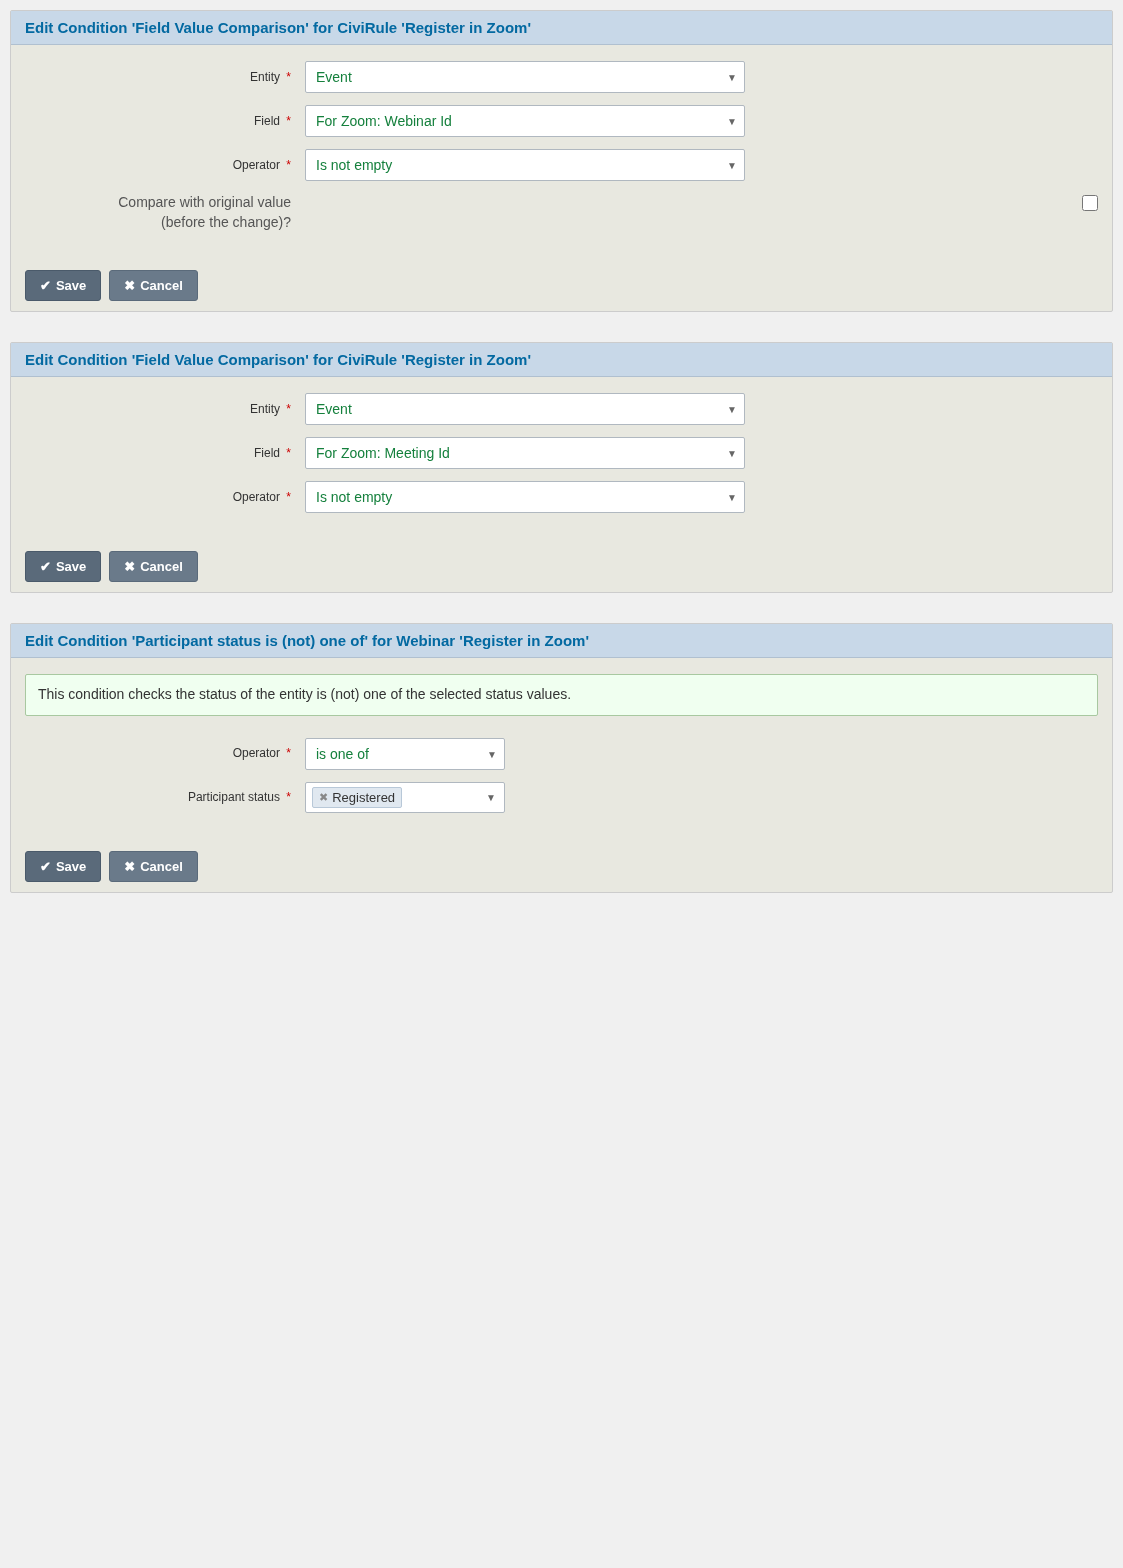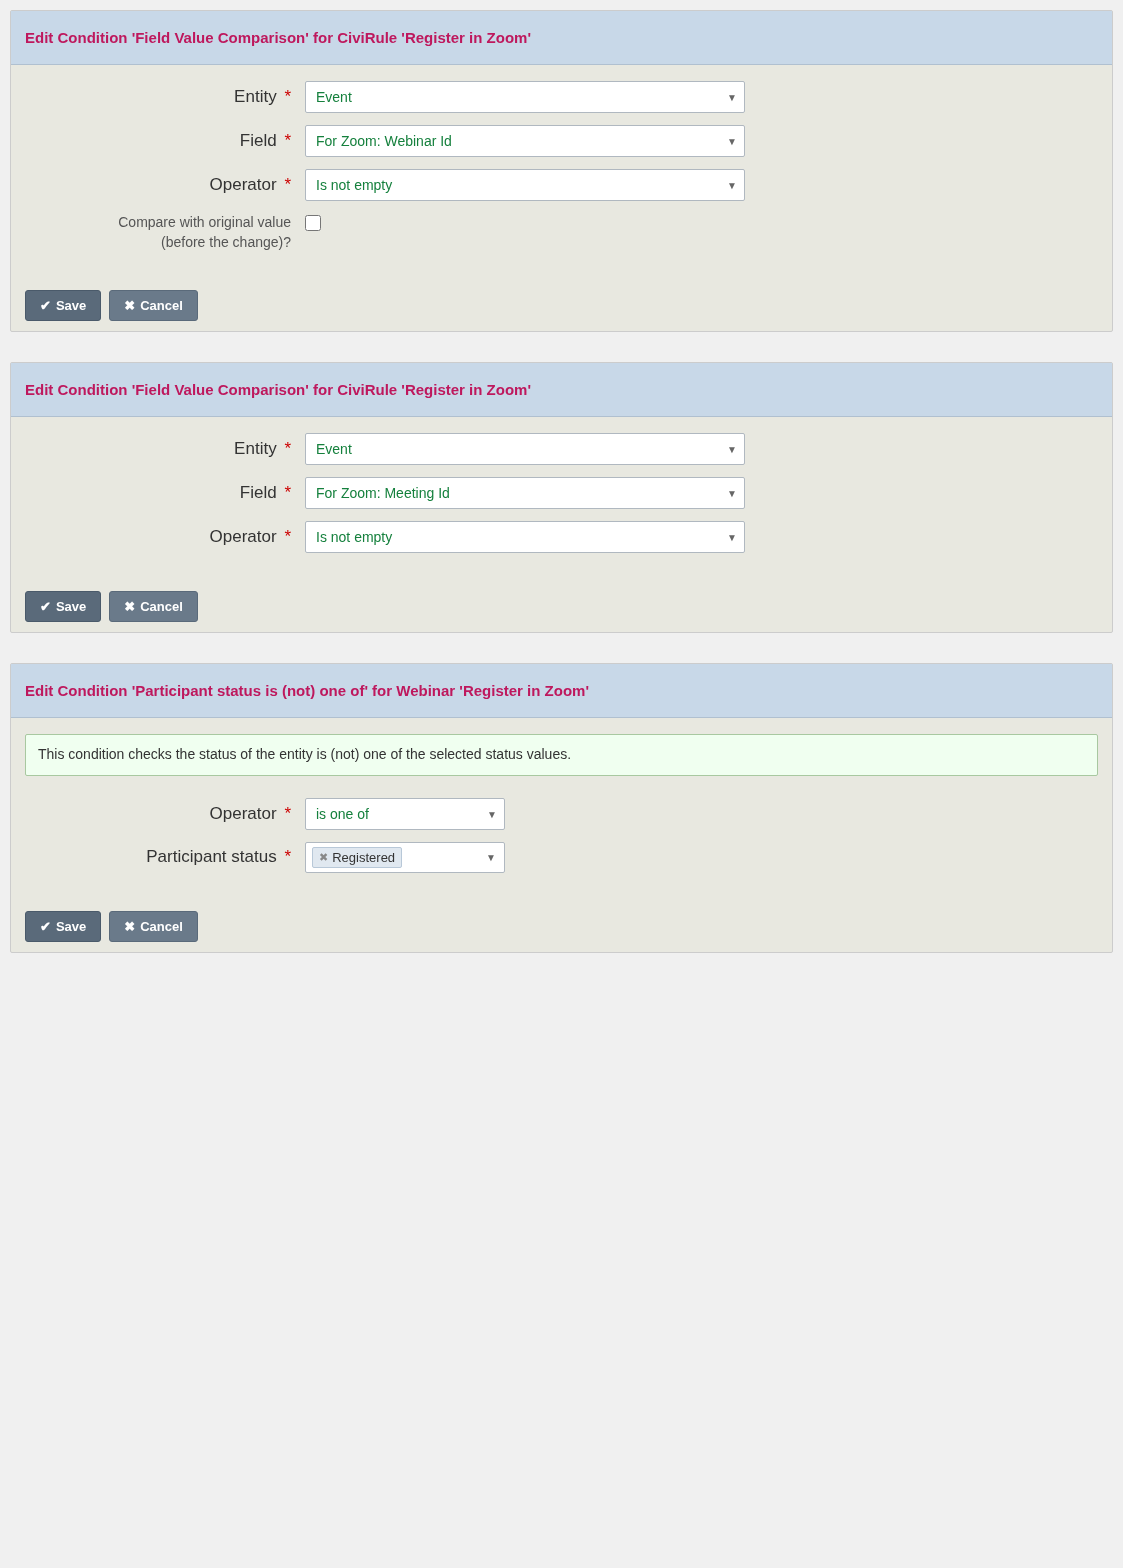--- a/index.html
+++ b/index.html
@@ -14,43 +14,43 @@
     .panel {
       background: #e8e8e0;
       border: 1px solid #ccc;
       margin-bottom: 30px;
       border-radius: 2px;
     }
 
     .panel-header {
       background: #c8d8e8;
       border-bottom: 1px solid #b0c0d0;
-      padding: 18px 14px;
+      padding: 8px 14px;
       font-weight: bold;
       font-size: 15px;
-      color: #be185d;
+      color: #0369a1;
     }
 
     .panel-body {
       padding: 16px 14px;
     }
 
     .form-row {
       display: flex;
       align-items: center;
       margin-bottom: 12px;
     }
 
     .form-label {
       text-align: right;
       width: 280px;
       min-width: 280px;
       padding-right: 14px;
       color: #333;
-      font-size: 17px;
+      font-size: 12px;
       line-height: 1.4;
     }
 
     .form-label .required {
       color: #cc0000;
       margin-left: 3px;
     }
 
     .form-control-wrap {
       flex: 1;
@@ -88,20 +88,21 @@
     }
 
     .select-wrapper-small {
       max-width: 200px;
     }
 
     .checkbox-row {
       display: flex;
       align-items: flex-start;
       margin-bottom: 12px;
+      justify-content: space-between;
     }
 
     .checkbox-label {
       text-align: right;
       width: 280px;
       min-width: 280px;
       padding-right: 14px;
       color: #555;
       font-size: 14px;
       line-height: 1.4;

